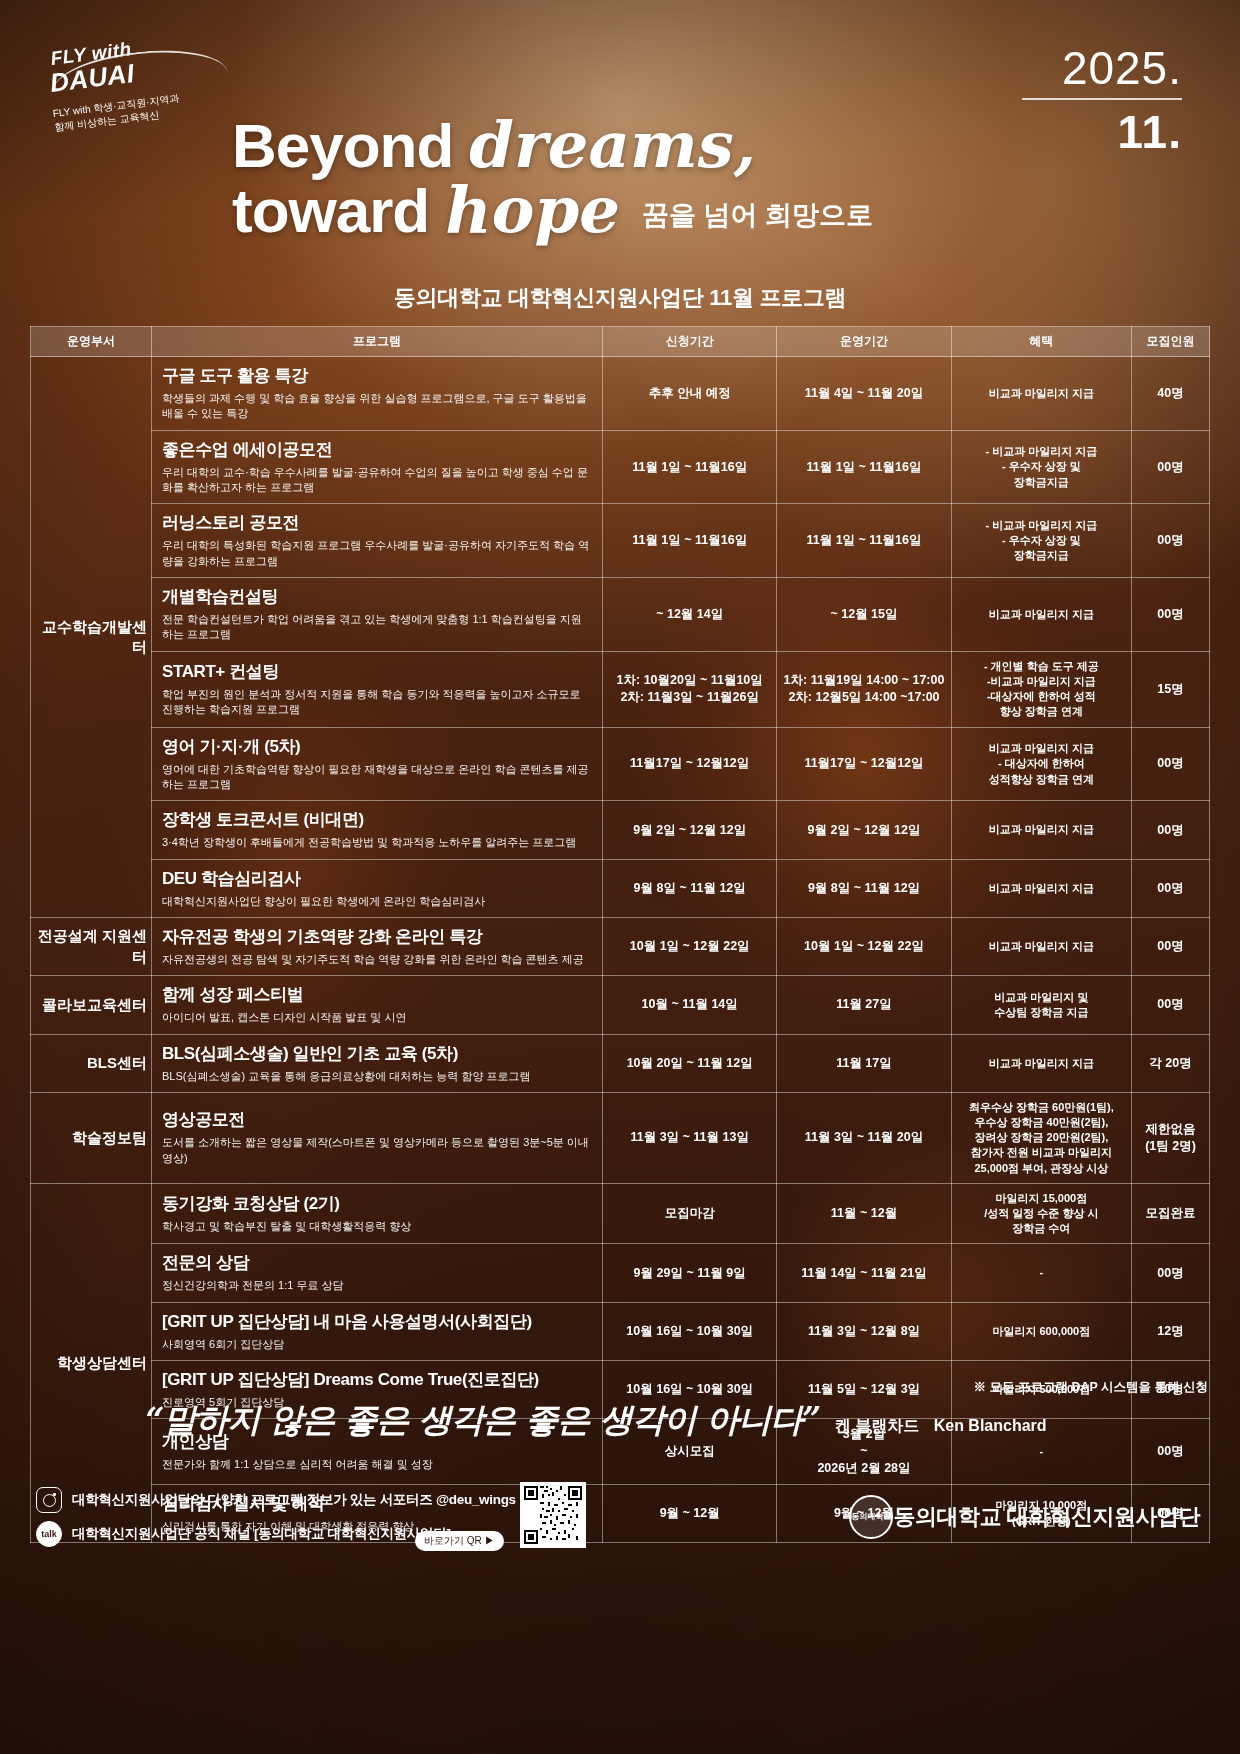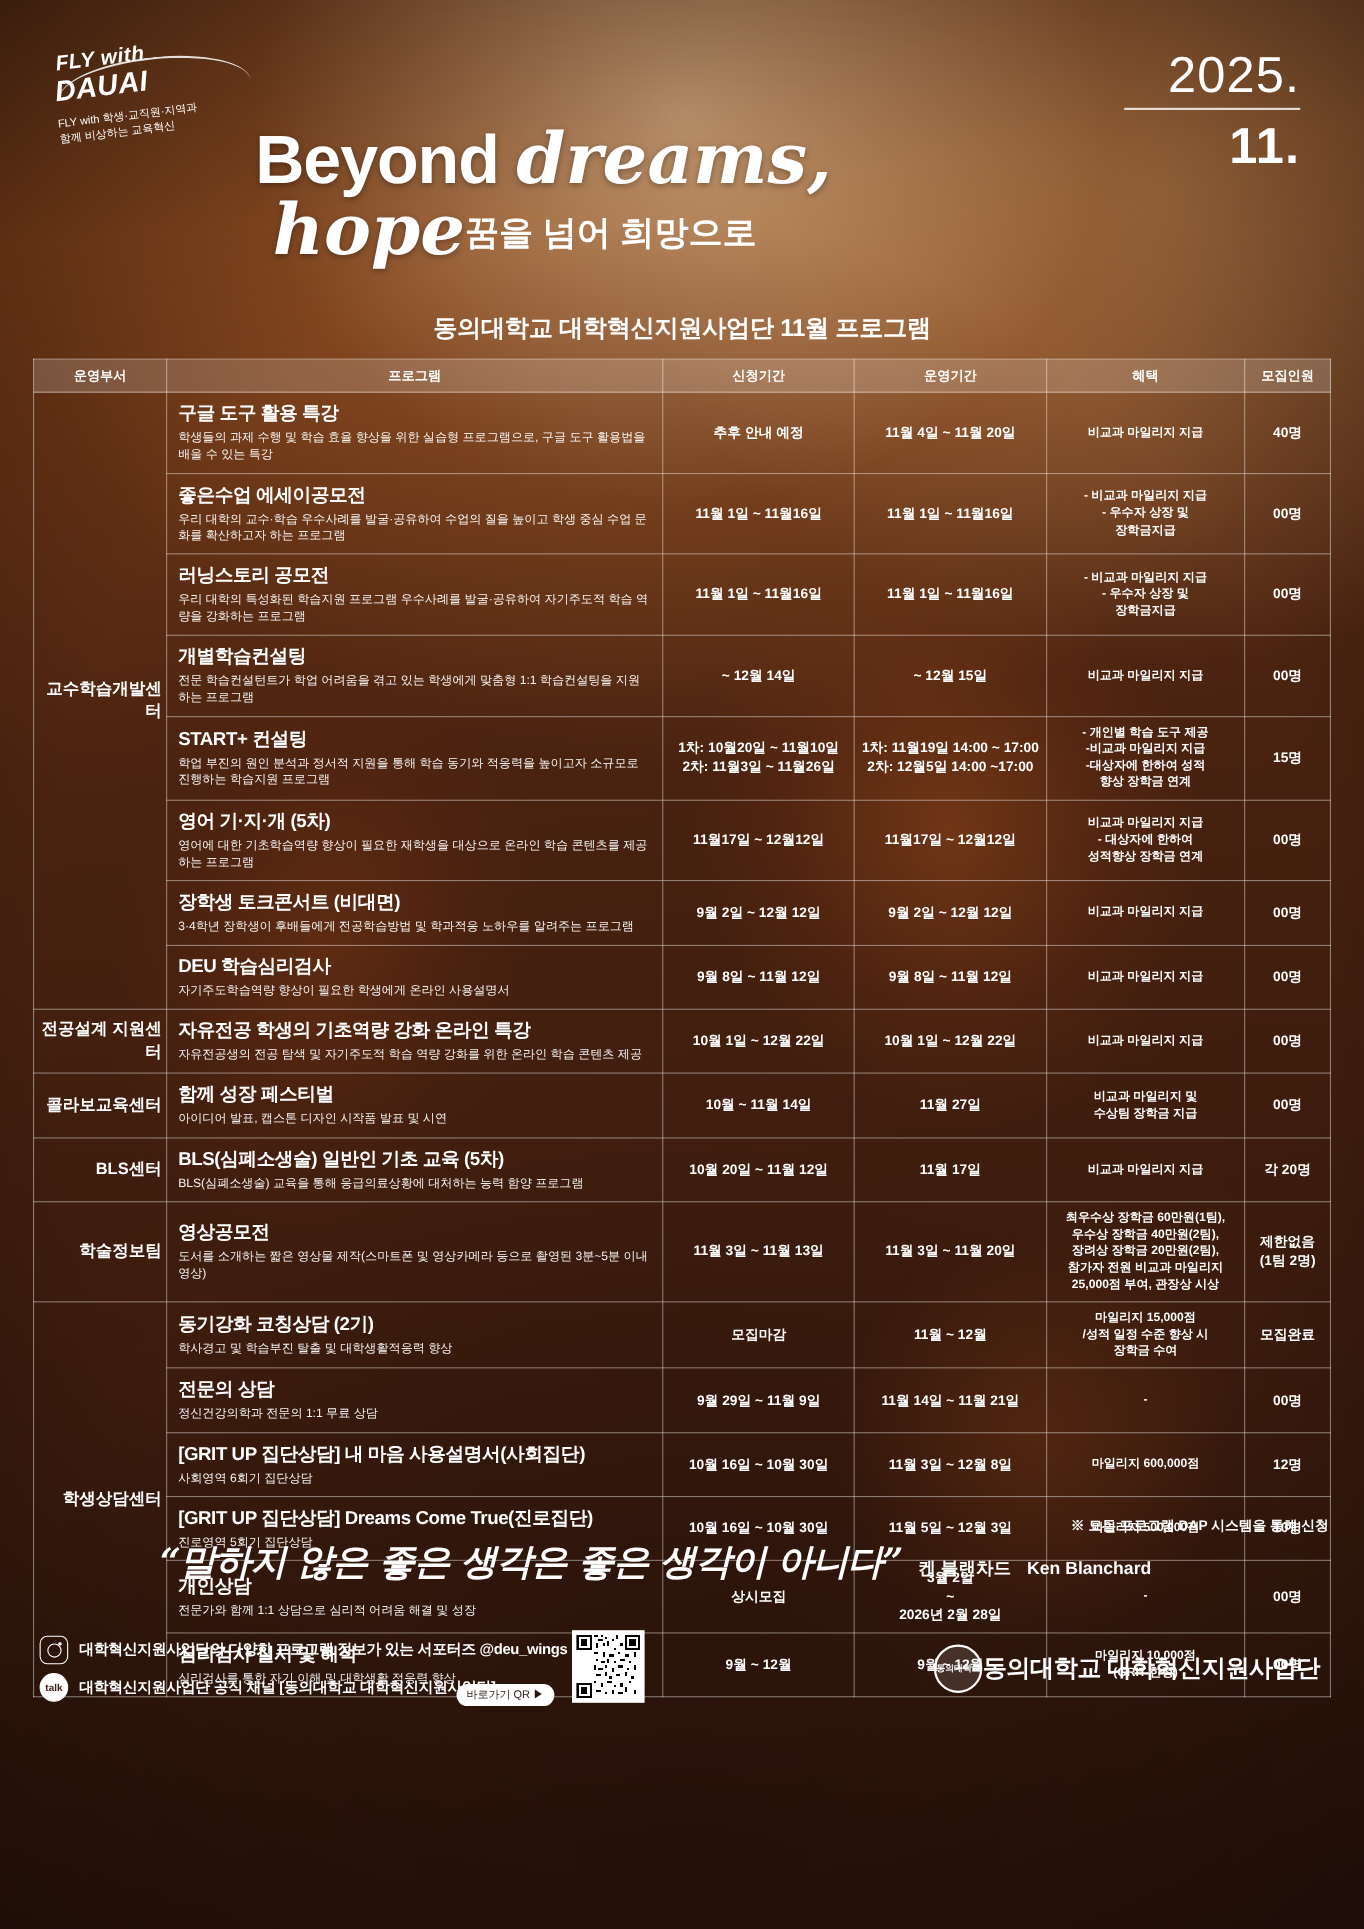--- a/index.html
+++ b/index.html
@@ -54,21 +54,21 @@
   .date-box .y { font-size:46px; font-weight:normal; letter-spacing:1px; line-height:1.05; text-align:right;}
   .date-box .m { font-size:46px; font-weight:bold; letter-spacing:1px; line-height:1.05; text-align:right;}
   .date-box .rule { height:2px; background:rgba(255,255,255,.8); margin:6px 0 8px; }
 
   .title { position:absolute; left:232px; top:112px; color:#fff; }
   .title .row { display:flex; align-items:flex-end; }
   .t-bold { font-size:62px; font-weight:bold; letter-spacing:-1px; line-height:1.02;
             text-shadow:0 2px 6px rgba(0,0,0,.35); }
   .t-script { font-size:64px; font-style:italic; font-family:"DejaVu Serif", serif; font-weight:bold;
               margin-left:16px; line-height:1.02; text-shadow:0 2px 6px rgba(0,0,0,.35); }
-  .t-kr { font-size:31px; font-weight:bold; margin-bottom:10px; }
+  .t-kr { font-size:27px; font-weight:bold; margin-left:22px; margin-bottom:10px; }
 
   .subtitle { position:absolute; left:0; top:283px; width:1240px; text-align:center;
               color:#fff; font-size:22px; font-weight:bold; letter-spacing:-0.3px; }
 
   
   .table-wrap { position:absolute; left:30px; top:326px; width:1180px; }
   table { width:100%; border-collapse:collapse; table-layout:fixed; }
   col.c-dept { width:118px; }
   col.c-prog { width:440px; }
   col.c-apply{ width:170px; }
@@ -150,20 +150,21 @@
     <div class="rule"></div>
     <div class="m">11.</div>
   </div>
 
   <div class="title">
     <div class="row">
       <span class="t-bold">Beyond</span>
       <span class="t-script">dreams,</span>
     </div>
     <div class="row">
+      <span class="t-bold">toward</span>
       <span class="t-script">hope</span>
       <span class="t-kr">꿈을 넘어 희망으로</span>
     </div>
   </div>
 
   <div class="subtitle">동의대학교 대학혁신지원사업단 11월 프로그램</div>
 </div>
 
 <div class="table-wrap">
   <table>
@@ -320,21 +321,21 @@
           <td class="cell-lines small bold">
             <span>비교과 마일리지 지급</span>
           </td>
           <td class="cell-lines bold">
             <span>00명</span>
           </td>
         </tr>
         <tr>
           <td class="prog">
             <span class="pname">DEU 학습심리검사</span>
-            <span class="pdesc">자기주도학습역량 향상이 필요한 학생에게 온라인 사용설명서</span>
+            <span class="pdesc">대학혁신지원사업단 향상이 필요한 학생에게 온라인 학습심리검사</span>
           </td>
           <td class="cell-lines bold">
             <span>9월 8일 ~ 11월 12일</span>
           </td>
           <td class="cell-lines bold">
             <span>9월 8일 ~ 11월 12일</span>
           </td>
           <td class="cell-lines small bold">
             <span>비교과 마일리지 지급</span>
           </td>

